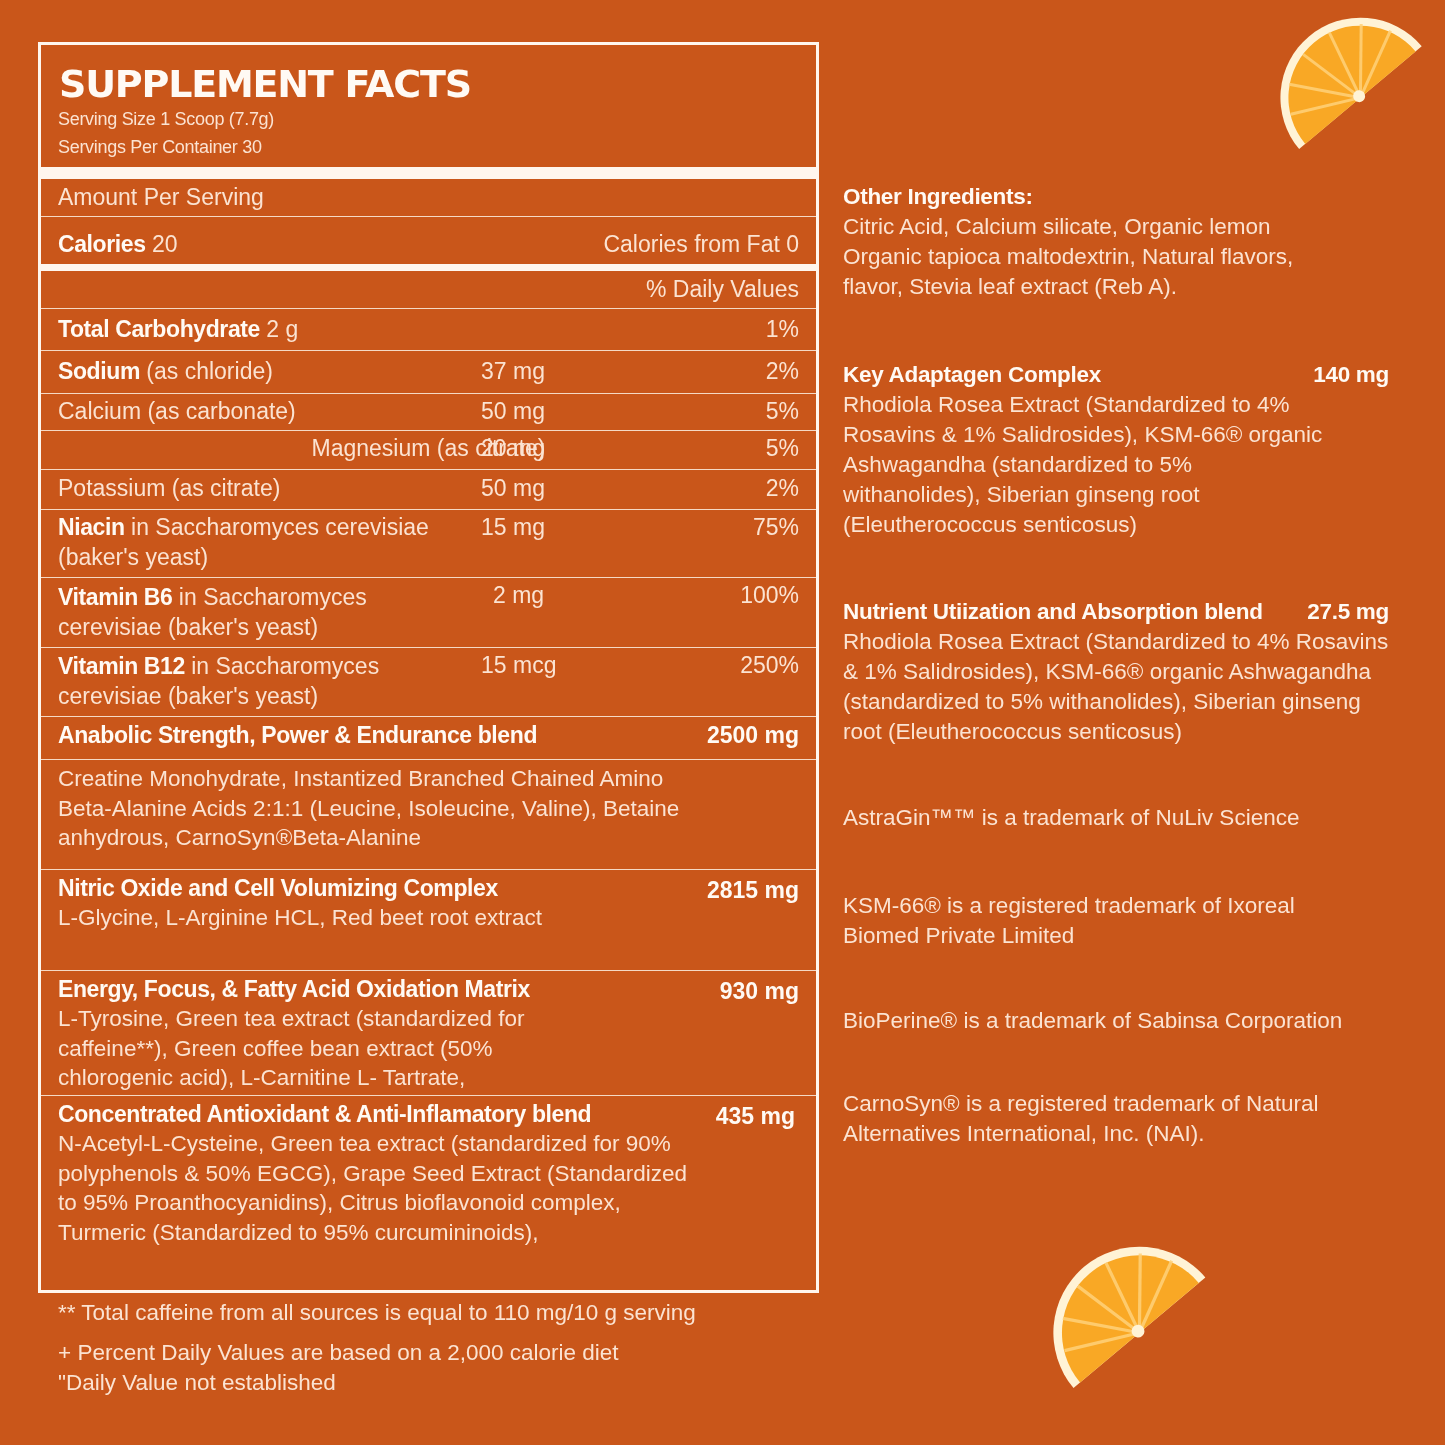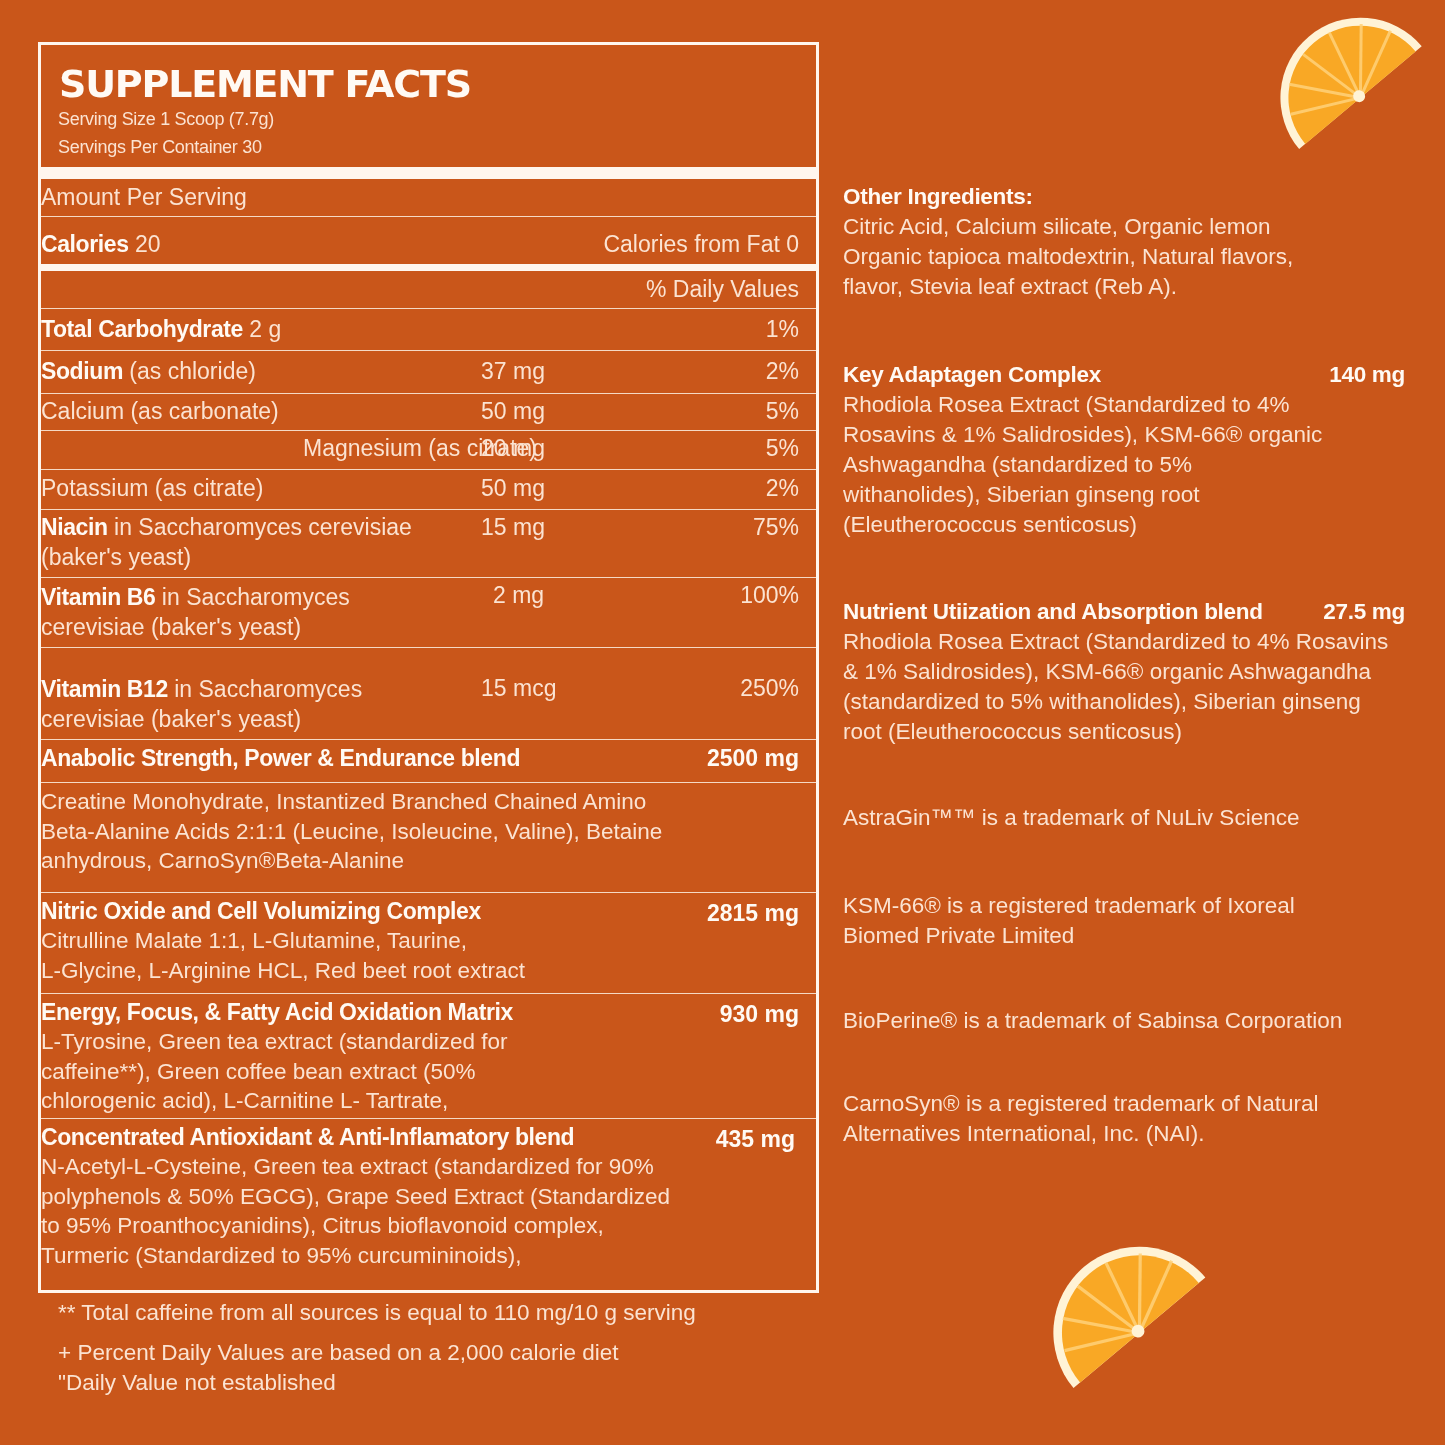--- a/index.html
+++ b/index.html
@@ -21,32 +21,32 @@
     font-family: "DejaVu Sans", sans-serif; font-weight: bold;
     font-size: 38px; color: #fffaf4; letter-spacing: -1.2px; line-height: 40px;
     margin: 1px;
   }
   .sub { font-size: 18px; line-height: 28px; color: #fbe3d2; letter-spacing: -0.3px; }
   .bar { background: #fff6ee; }
   .bar.thick { height: 12px; }
   .bar.mid { height: 7px; }
   .row {
     position: relative; border-bottom: 1.5px solid #f5d9c5;
-    box-sizing: border-box; padding-right: 17px;
+    box-sizing: border-box; padding-left: 17px; padding-right: 17px;
     font-size: 23px; line-height: 30px; color: #fbe3d2;
   }
   .row b { color: #fffaf4; font-weight: bold; letter-spacing: -0.4px; }
   .amt { position: absolute; left: 440px; }
   .pct { position: absolute; right: 17px; }
   .blend-amt { position: absolute; right: 17px; font-weight: bold; color: #fffaf4; }
   .desc { font-size: 22.5px; line-height: 29.5px; color: #fbe3d2; width: 650px; }
   .notes { position: absolute; left: 58px; top: 1298px; font-size: 22.5px; color: #fbe3d2; line-height: 30px; }
   .right { position: absolute; left: 843px; width: 565px; font-size: 22.5px; line-height: 30px; color: #fbe3d2; }
   .right .h { font-weight: bold; color: #fffaf4; letter-spacing: -0.3px; position: relative; }
-  .right .h .v { position: absolute; right: 0; }
+  .right .h .v { position: absolute; right: 16px; }
   .orange { position: absolute; }
 </style>
 </head>
 <body>
 
 <div class="panel">
 
   <div class="head">
     <div class="title">SUPPLEMENT FACTS</div>
     <div class="sub">Serving Size 1 Scoop (7.7g)</div>
@@ -109,41 +109,40 @@
     <span class="pct" style="top:2px;">75%</span>
   </div>
 
   <div class="row" style="height:70px;padding-top:4px;">
     <div><b>Vitamin B6</b> <span>in Saccharomyces</span></div>
     <div>cerevisiae (baker's yeast)</div>
     <span class="amt" style="top:2px;left:452px;">2 mg</span>
     <span class="pct" style="top:2px;">100%</span>
   </div>
 
-  <div class="row" style="height:69px;padding-top:3px;margin-top:23px;">
+  <div class="row" style="height:69px;padding-top:3px;">
     <div><b>Vitamin B12</b><span> in Saccharomyces</span></div>
     <div>cerevisiae (baker's yeast)</div>
     <span class="amt" style="top:2px;left:440px;">15 mcg</span>
     <span class="pct" style="top:2px;">250%</span>
   </div>
 
   <div class="row" style="height:43px;padding-top:3px;">
     <b>Anabolic Strength, Power &amp; Endurance blend</b>
     <span class="blend-amt">2500 mg</span>
   </div>
   <div class="row" style="height:110px;padding-top:4px;">
     <div class="desc">Creatine Monohydrate, Instantized Branched Chained Amino</div>
     <div class="desc">Beta-Alanine Acids 2:1:1 (Leucine, Isoleucine, Valine), Betaine</div>
     <div class="desc">anhydrous, CarnoSyn®Beta-Alanine</div>
   </div>
 
   <div class="row" style="height:101px;padding-top:3px;">
     <b>Nitric Oxide and Cell Volumizing Complex</b>
     <span class="blend-amt" style="top:5px;">2815 mg</span>
-    <div class="desc">Citrulline Malate 1:1, L-Glutamine, Taurine,</div>
     <div class="desc">L-Glycine, L-Arginine HCL, Red beet root extract</div>
   </div>
 
   <div class="row" style="height:125px;padding-top:3px;">
     <b>Energy, Focus, &amp; Fatty Acid Oxidation Matrix</b>
     <span class="blend-amt" style="top:5px;">930 mg</span>
     <div class="desc">L-Tyrosine, Green tea extract (standardized for</div>
     <div class="desc">caffeine**), Green coffee bean extract (50%</div>
     <div class="desc">chlorogenic acid), L-Carnitine L- Tartrate,</div>
   </div>

